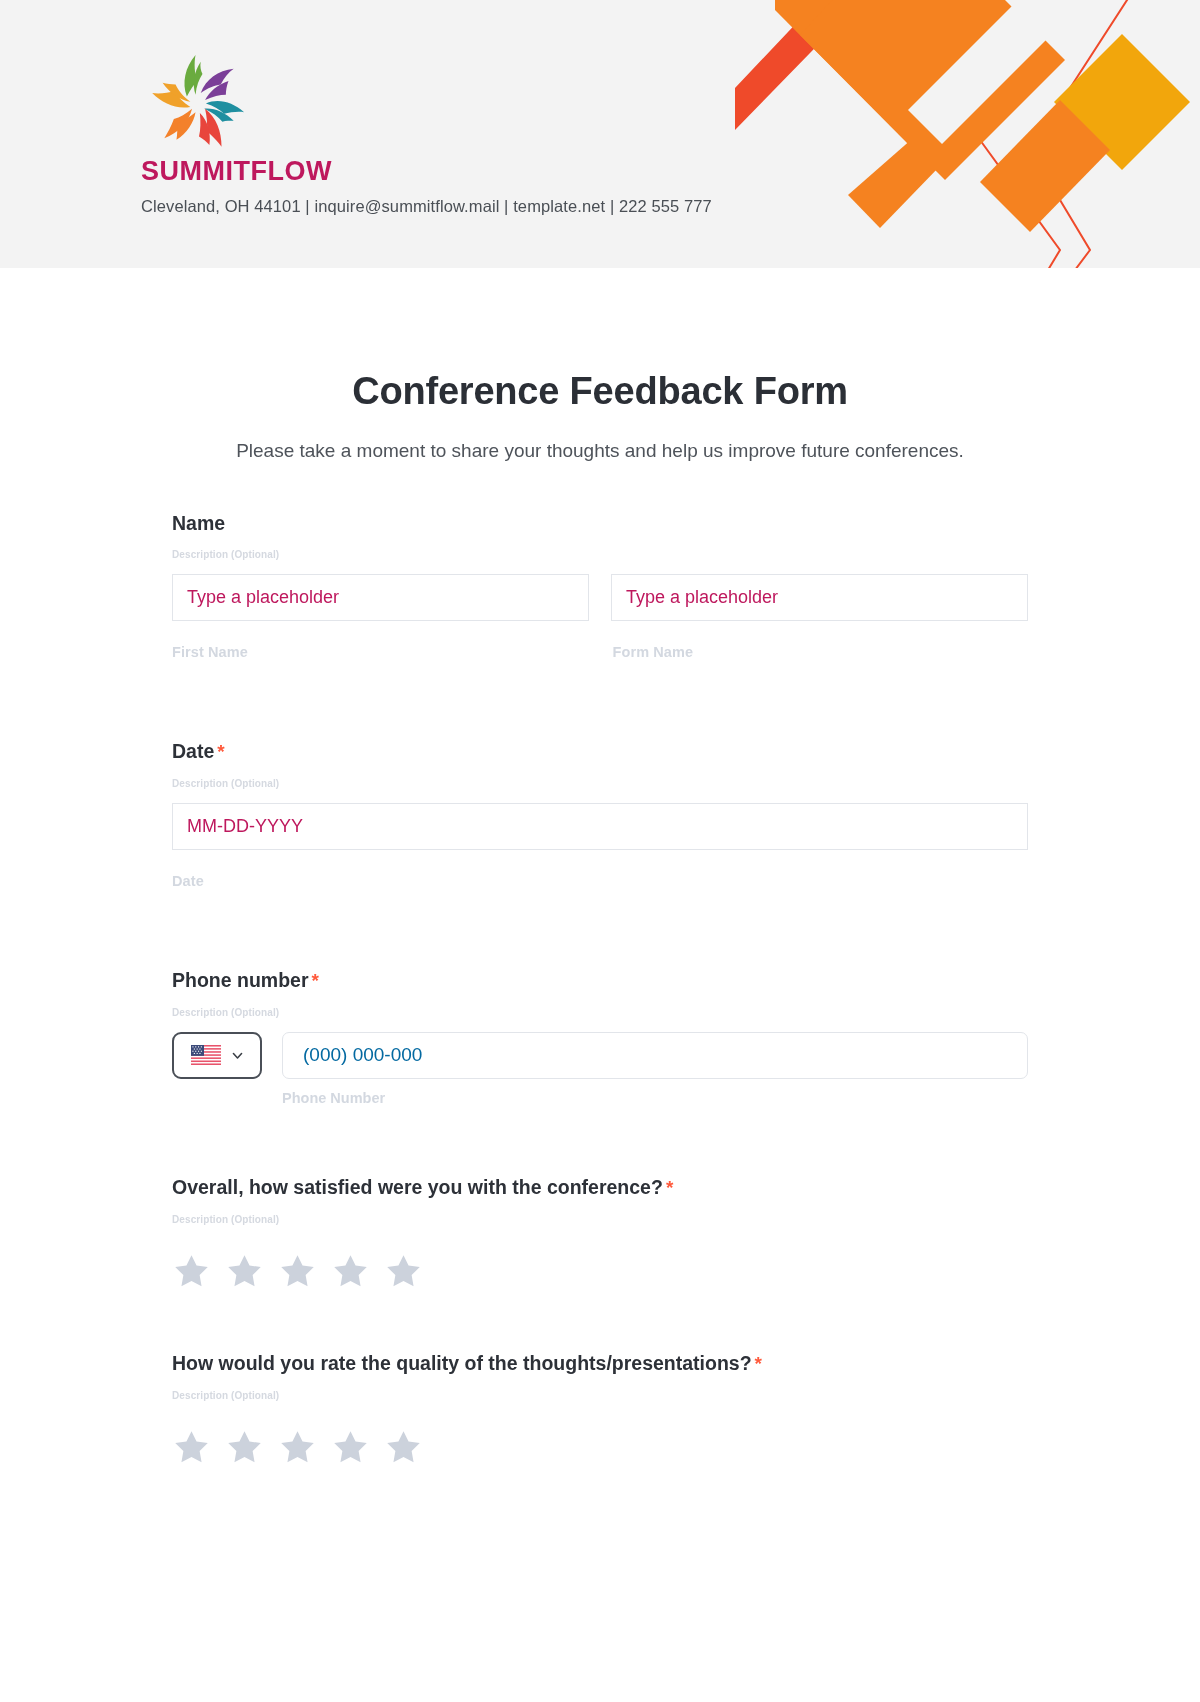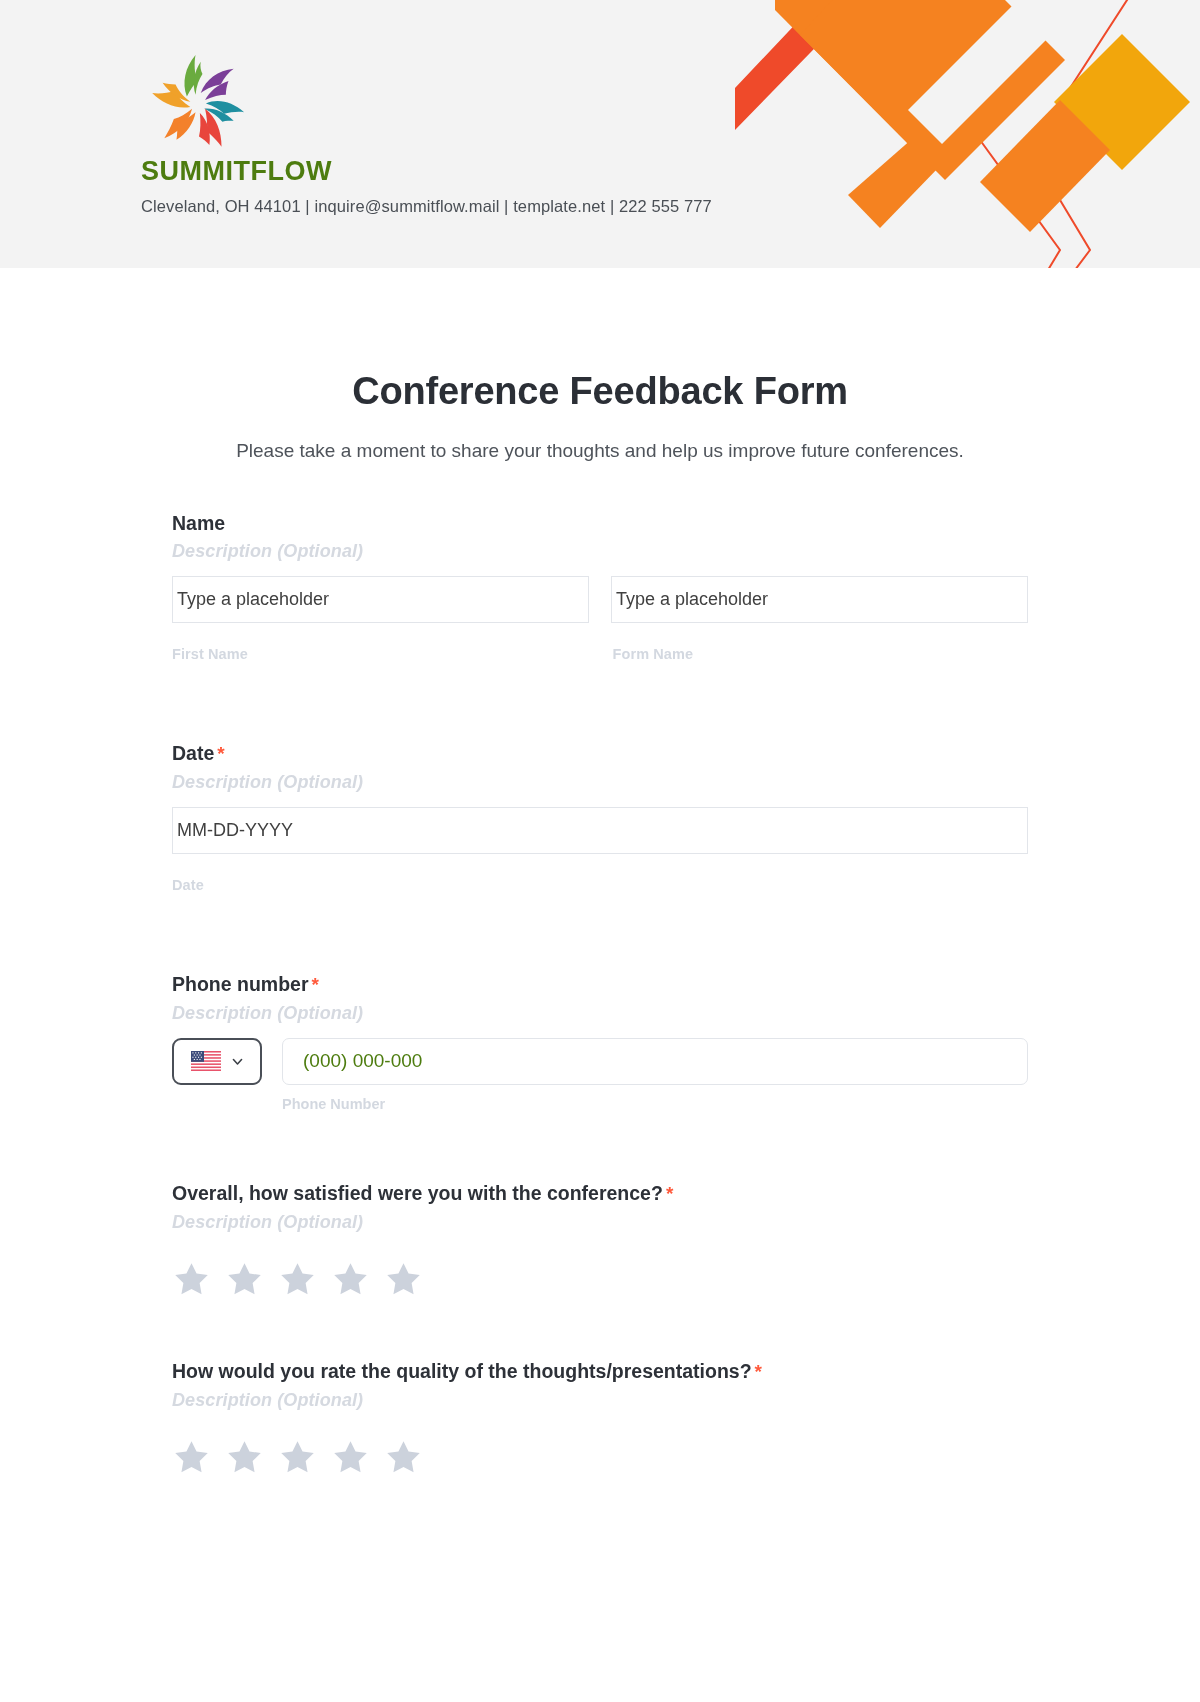--- a/index.html
+++ b/index.html
@@ -42,21 +42,21 @@
     width: 104px;
     height: 104px;
     margin-left: 6px;
     display: block;
   }
   .brand-name {
     font-family: "Liberation Sans", sans-serif;
     font-size: 27px;
     font-weight: 700;
     letter-spacing: 0.5px;
-    color: #4d7c0f;
+    color: #be185d;
     margin-top: 6px;
     line-height: 1;
   }
   .brand-contact {
     margin-top: 12px;
     font-size: 16.5px;
     color: #4a4f55;
     letter-spacing: 0.1px;
     white-space: nowrap;
   }
@@ -102,45 +102,44 @@
     color: #2d3138;
     line-height: 1.2;
   }
   .req {
     color: #ff5a3c;
     font-weight: 700;
     font-size: 19px;
     margin-left: 3px;
   }
   .field-desc {
-    font-size: 18px;
-    font-style: italic;
+    font-size: 10px;
     font-weight: 700;
     color: #d5d9e0;
-    margin-top: 6px;
+    margin-top: 14px;
     letter-spacing: 0.1px;
   }
 
   .input-row {
     display: flex;
     gap: 22px;
     margin-top: 14px;
   }
   .text-input {
     flex: 1;
     height: 47px;
     border: 1px solid #e2e5ea;
     border-radius: 0;
     background: #fff;
     display: flex;
     align-items: center;
-    padding: 0 4px;
+    padding: 0 14px;
     box-sizing: border-box;
     font-size: 18px;
-    color: #404040;
+    color: #be185d;
   }
   .text-input.full { width: 100%; flex: none; }
 
   .sub-labels {
     display: flex;
     gap: 25px;
     margin-top: 23px;
   }
   .sub-label {
     flex: 1;
@@ -183,21 +182,21 @@
   .phone-input {
     flex: 1;
     height: 47px;
     border: 1px solid #e2e5ea;
     border-radius: 7px;
     display: flex;
     align-items: center;
     padding: 0 20px;
     box-sizing: border-box;
     font-size: 19px;
-    color: #4d7c0f;
+    color: #0369a1;
   }
   .phone-sub {
     margin-top: 11px;
     margin-left: 110px;
     font-size: 14.5px;
     font-weight: 700;
     color: #d3d8e0;
   }
 
   

